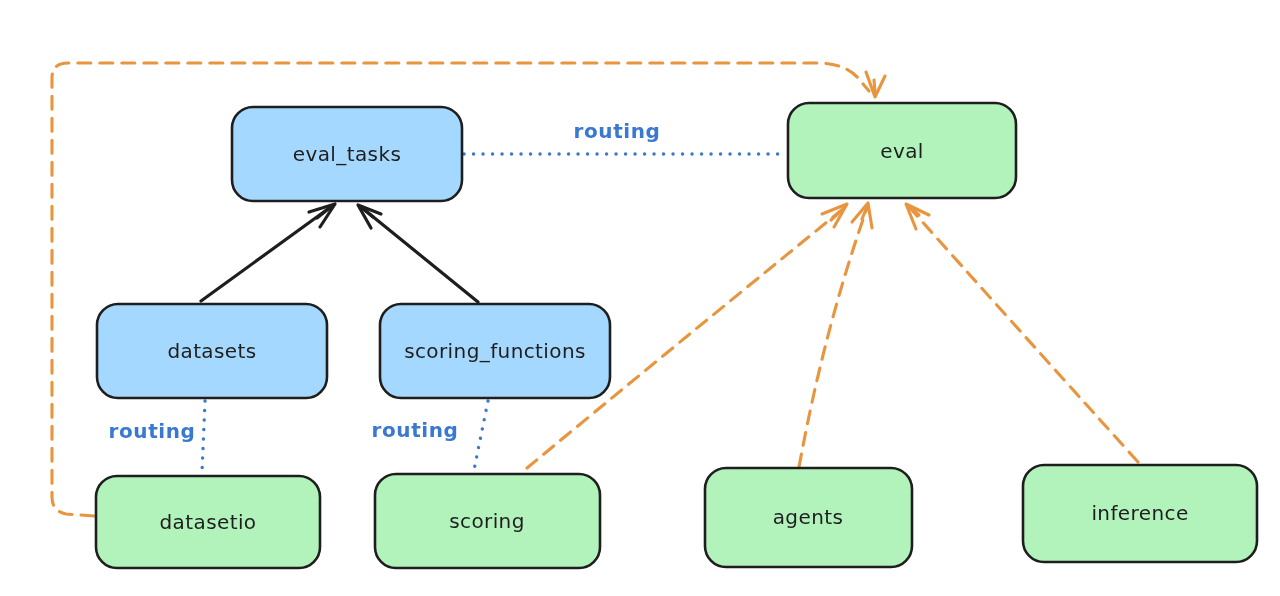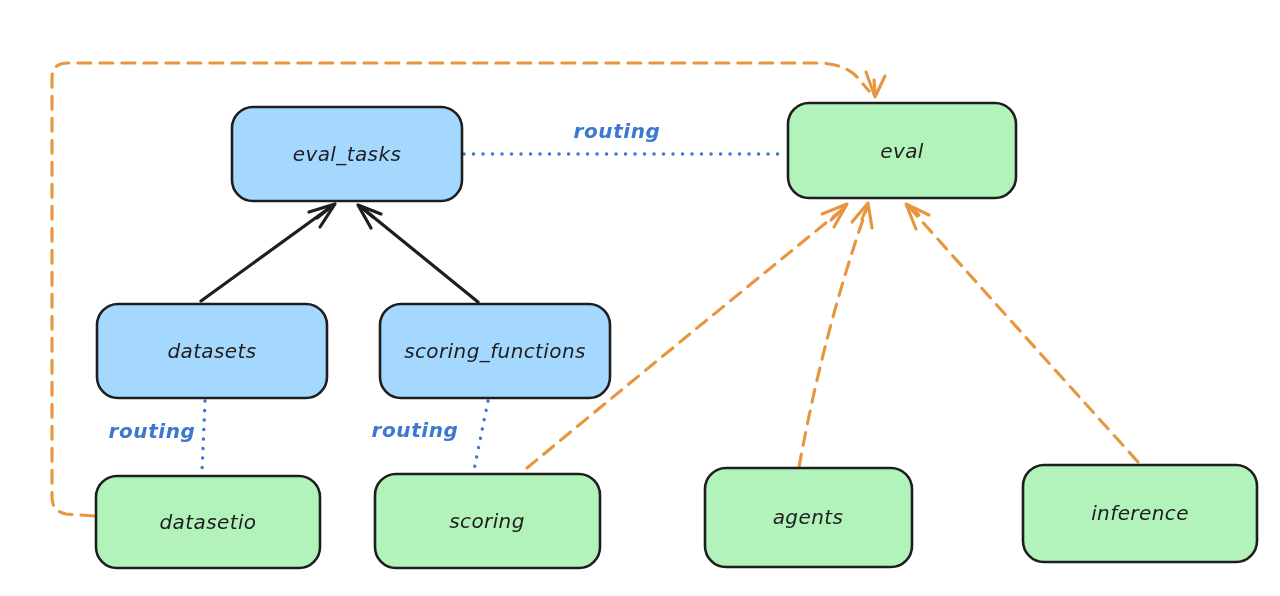--- a/index.html
+++ b/index.html
@@ -7,21 +7,20 @@
     padding: 0;
     background: #ffffff;
     font-family: "DejaVu Sans", sans-serif;
   }
   .canvas {
     position: relative;
     width: 1280px;
     height: 596px;
     background: var(--bg, #ffffff);
     overflow: hidden;
-    font-style: italic;
   }
   svg { display: block; }
   .node-rect {
     stroke: var(--ink, #1e1e1e);
     stroke-width: 2.6;
   }
   .node-rect.blue  { fill: var(--blue-fill, #a5d8ff); }
   .node-rect.green { fill: var(--green-fill, #b2f2bb); }
   .node-label {
     fill: var(--ink, #1e1e1e);

